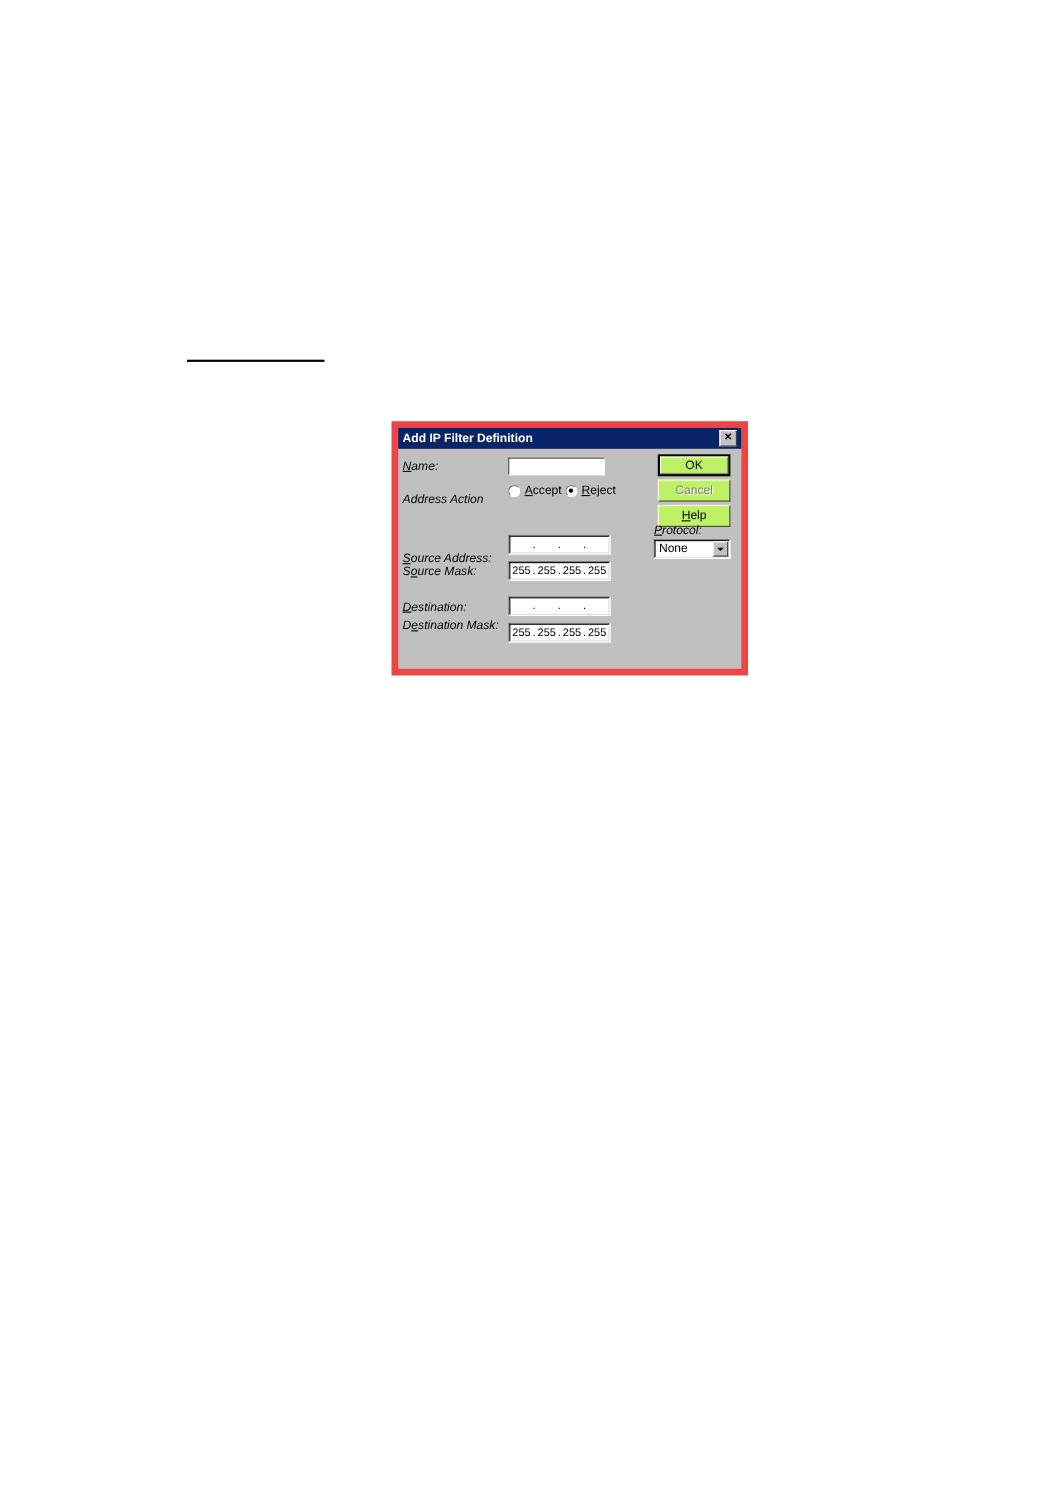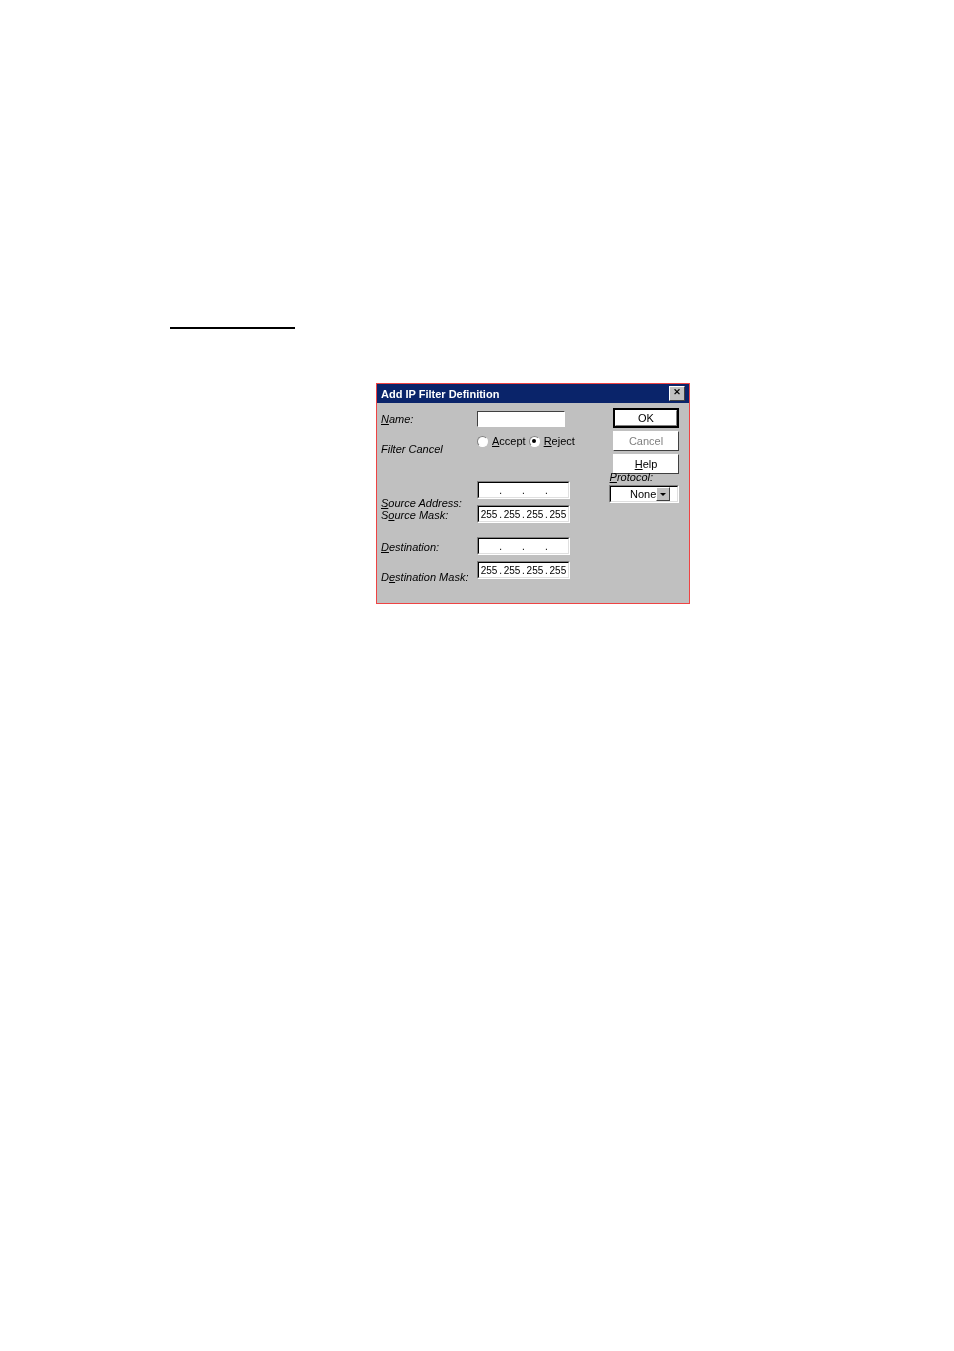--- a/index.html
+++ b/index.html
@@ -18,23 +18,22 @@
       width: 125px;
       height: 2px;
       background: #000;
     }
     .dialog {
       position: absolute;
       left: 356px;
       top: 383px;
       width: 312px;
       background: #c0c0c0;
-      border: 1px solid #ef4444;
-      font-size: 11px;
-      margin-left: 20px;
+      border: 6px solid #ef4444;
+      font-size: 11px;
     }
     .titlebar {
       background: #0a246a;
       color: #fff;
       font-weight: bold;
       padding: 2px 4px;
       display: flex;
       justify-content: space-between;
       align-items: center;
       height: 15px;
@@ -138,21 +137,21 @@
     }
     .radio-dot {
       width: 4px;
       height: 4px;
       border-radius: 50%;
       background: #000;
     }
     .btn {
       width: 66px;
       height: 20px;
-      background: #ffffff;
+      background: #bef264;
       border: 1px solid;
       border-color: #fff #404040 #404040 #fff;
       font-size: 11px;
       display: flex;
       align-items: center;
       justify-content: center;
       cursor: pointer;
       box-sizing: border-box;
     }
     .btn-ok {
@@ -184,22 +183,23 @@
       align-items: center;
       box-sizing: border-box;
     }
     .select-inner {
       border: 1px solid;
       border-color: #000 #dfdfdf #dfdfdf #000;
       width: 100%;
       height: 100%;
       display: flex;
       align-items: center;
-      box-sizing: border-box;
-      padding-left: 19px;
+      justify-content: space-between;
+      box-sizing: border-box;
+      padding-left: 3px;
       font-size: 11px;
     }
     .select-arrow {
       width: 14px;
       height: 14px;
       background: #c0c0c0;
       border: 1px solid;
       border-color: #fff #404040 #404040 #fff;
       display: flex;
       align-items: center;
@@ -238,21 +238,21 @@
   <div class="dialog-body">
 
     <div class="form-row" style="left:4px; top:10px;">
       <span class="label-col"><span class="underline">N</span>ame:</span>
     </div>
     <div class="form-row" style="left:100px; top:8px;">
       <input class="text-input" type="text" value="" style="">
     </div>
 
     <div class="form-row" style="left:4px; top:40px;">
-      <span class="label-col">Filter Cancel</span>
+      <span class="label-col">Address Action</span>
     </div>
     <div class="form-row" style="left:100px; top:32px;">
       <div class="radio-group">
         <div class="radio-item">
           <div class="radio-circle"></div>
           <span><span class="underline">A</span>ccept</span>
         </div>
         <div class="radio-item">
           <div class="radio-circle">
               <div class="radio-dot"></div>
@@ -306,21 +306,21 @@
             <span class="ip-dot">.</span>
           <span class="ip-oct"></span>
             <span class="ip-dot">.</span>
           <span class="ip-oct"></span>
             <span class="ip-dot">.</span>
           <span class="ip-oct"></span>
         </div>
       </div>
     </div>
 
-    <div class="form-row" style="left:4px; top:168px;">
+    <div class="form-row" style="left:4px; top:155px;">
       <span class="label-col">D<span class="underline">e</span>stination Mask:</span>
     </div>
     <div class="form-row" style="left:100px; top:158px;">
       <div class="ip-input">
         <div class="ip-inner">
           <span class="ip-oct">255</span>
             <span class="ip-dot">.</span>
           <span class="ip-oct">255</span>
             <span class="ip-dot">.</span>
           <span class="ip-oct">255</span>

